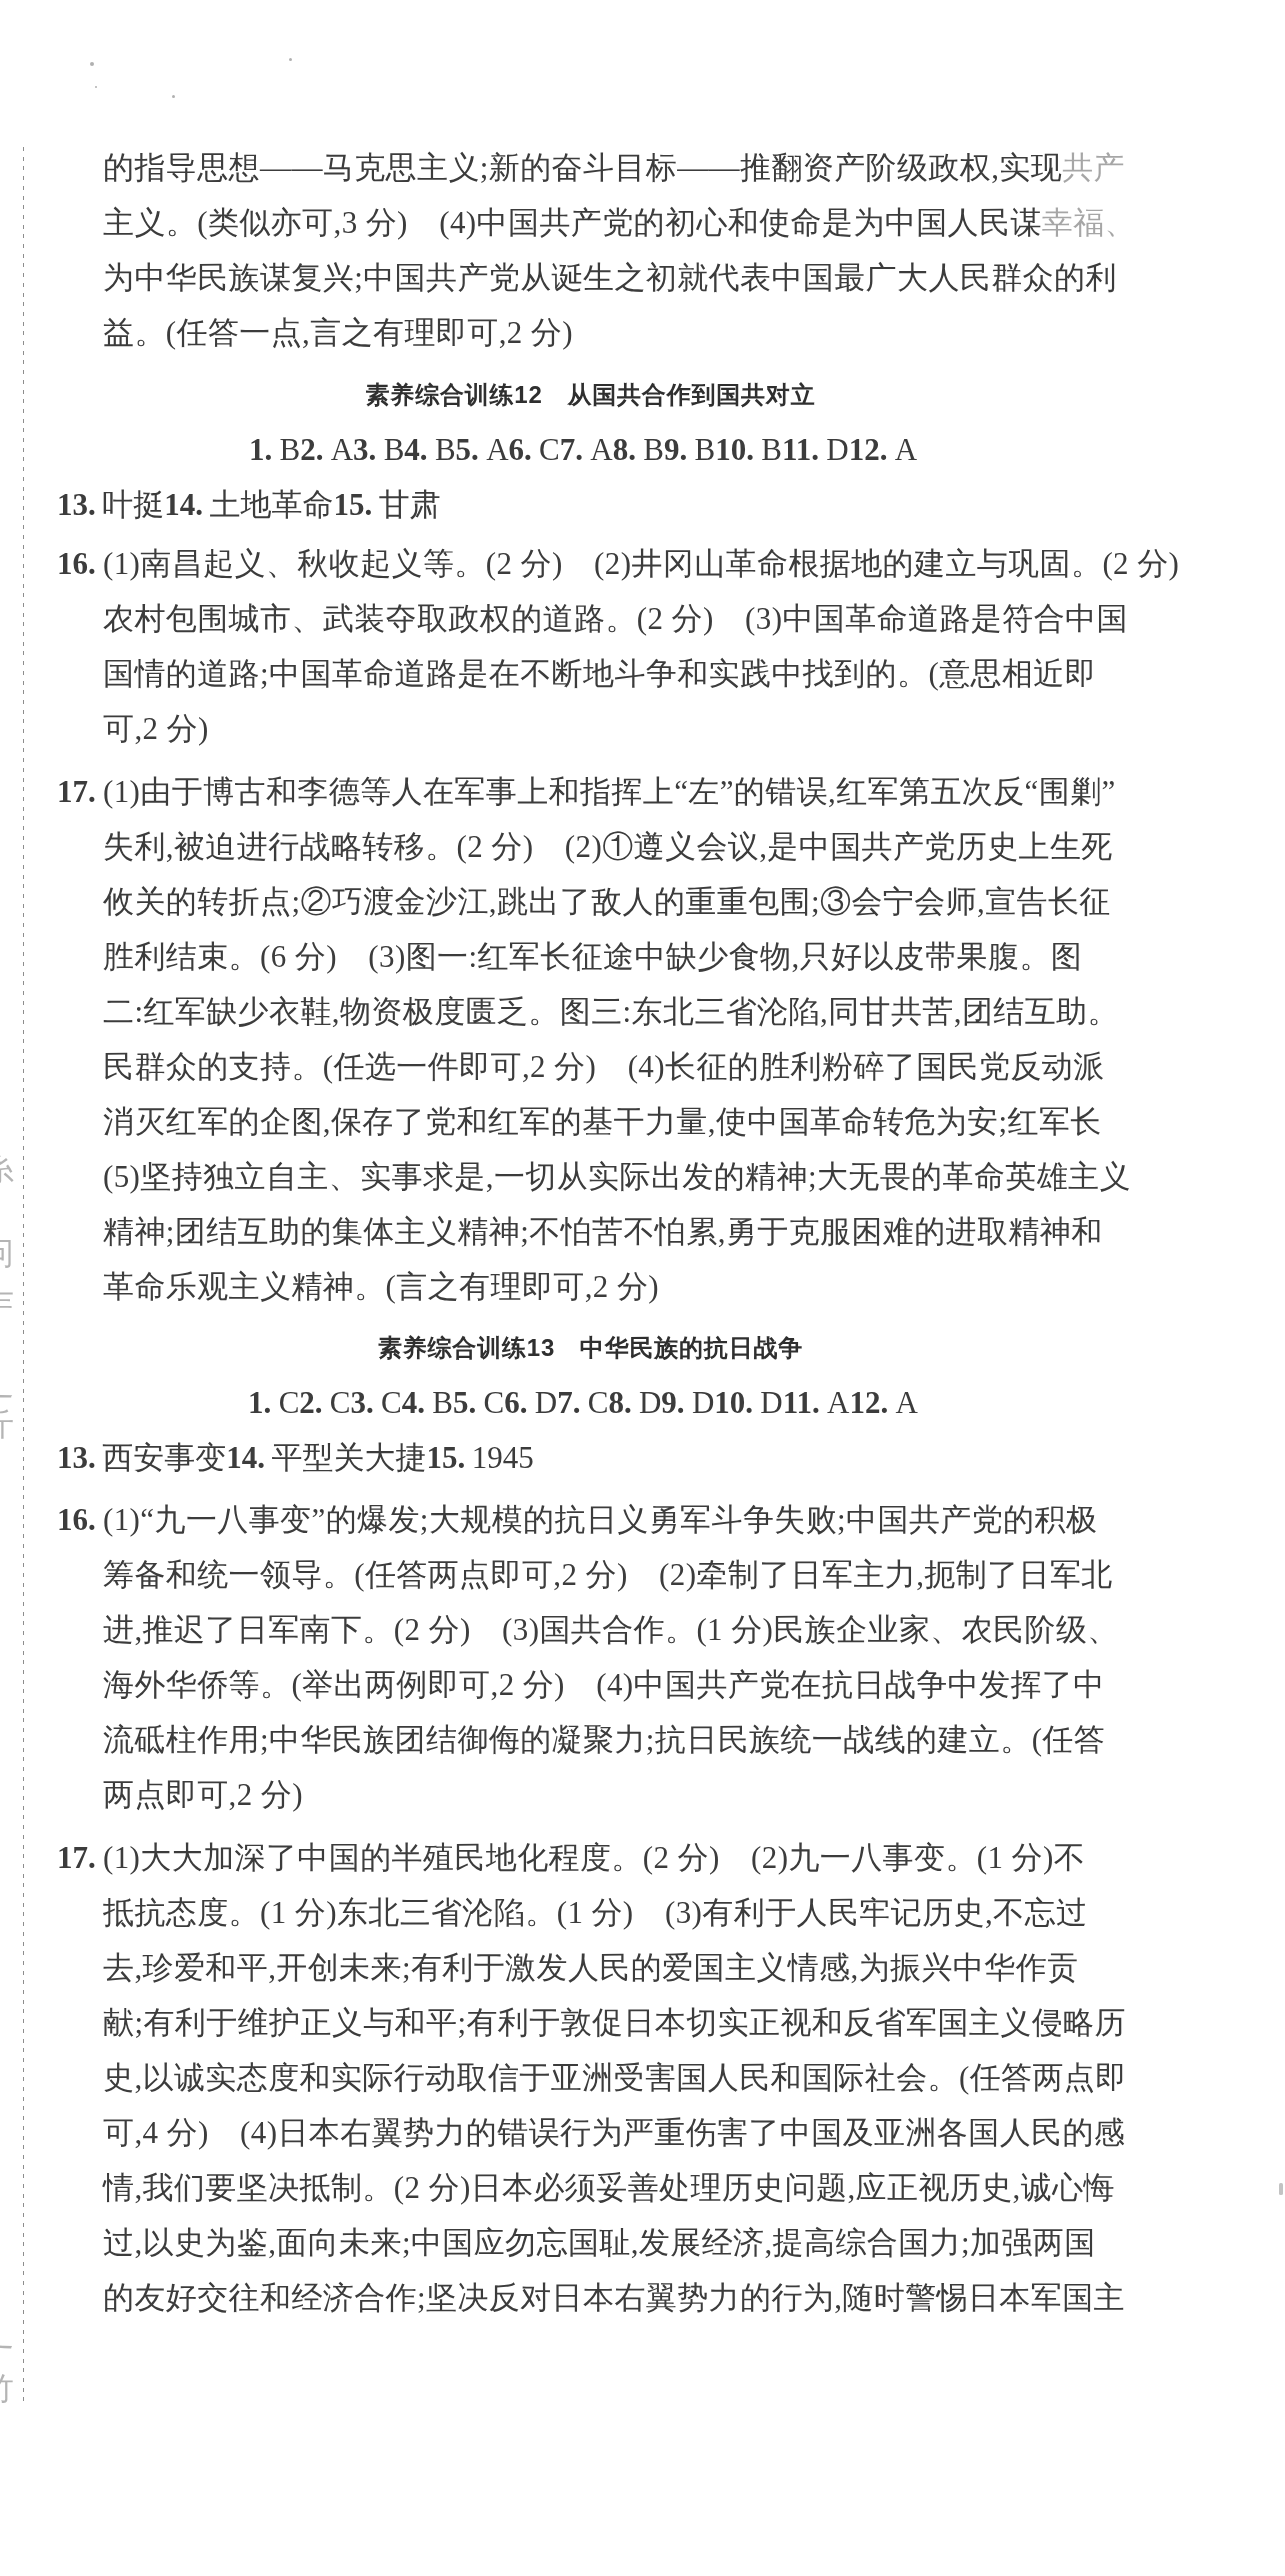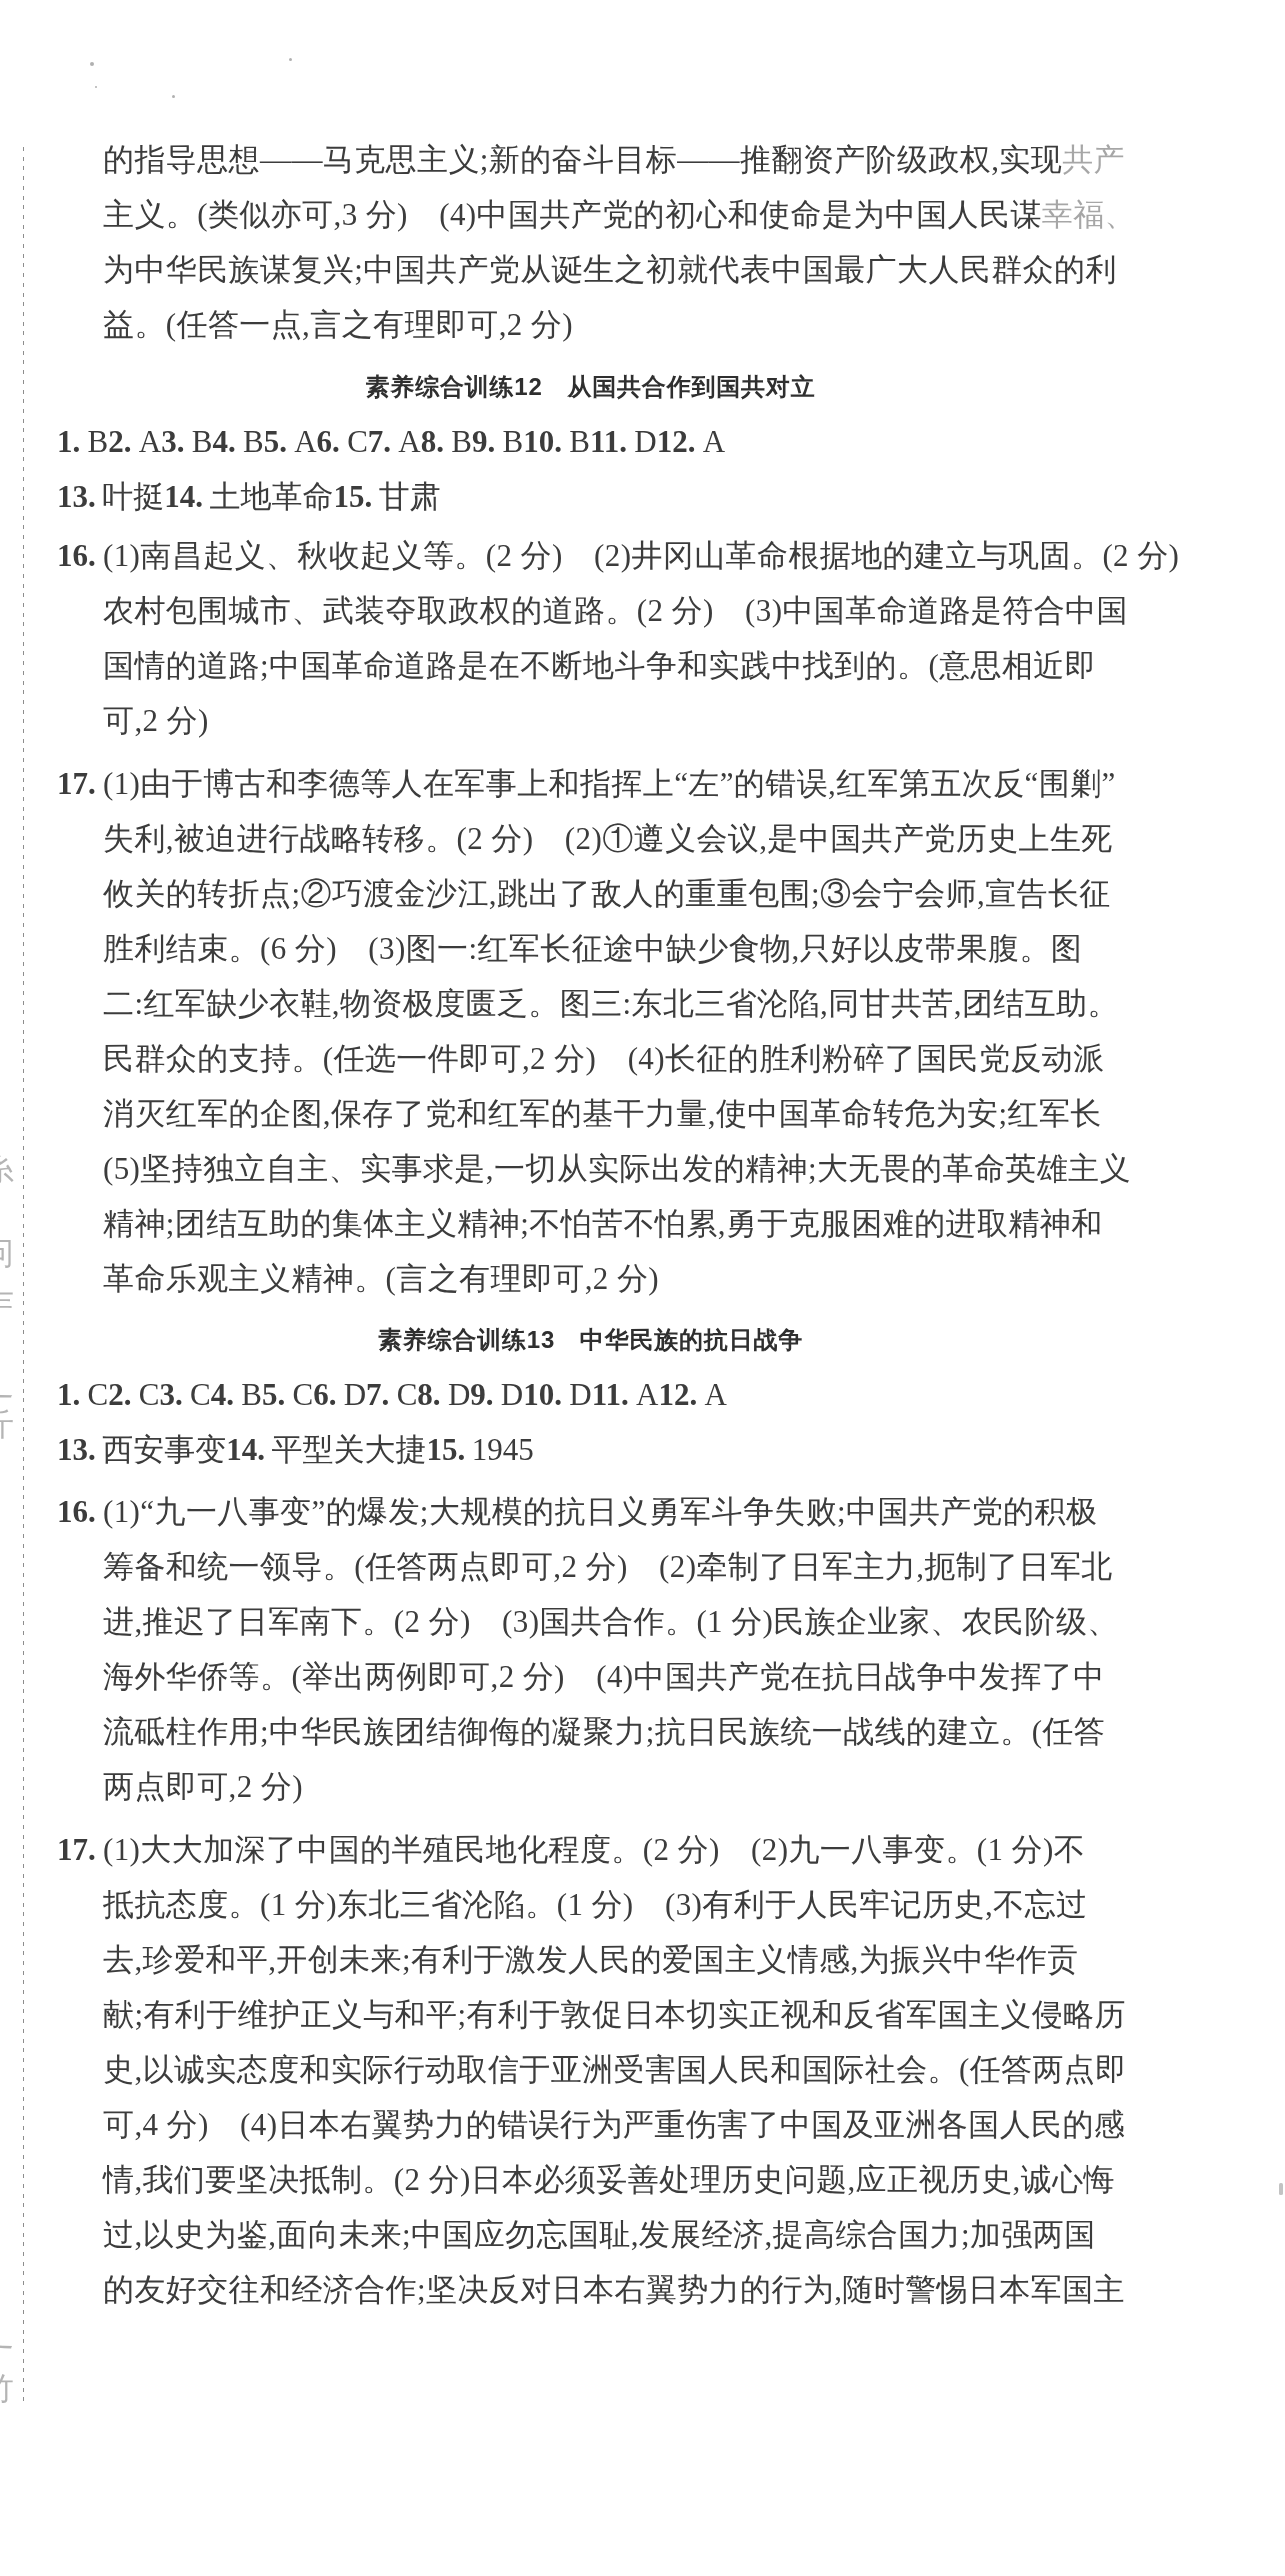--- a/index.html
+++ b/index.html
@@ -26,36 +26,36 @@
   .gf0{top:1154px}.gf1{top:1238px}.gf2{top:1286px}.gf3{top:1331px}.gf4{top:1368px}
   .gf5{top:1409px}.gf6{top:1446px}.gf7{top:1486px}.gf8{top:2320px}.gf9{top:2373px}
   
   .speck { position:absolute; background:#8f8f8f; border-radius:50%; opacity:.7; }
   .sp0{left:90px;top:62px;width:4px;height:4px}
   .sp1{left:172px;top:95px;width:3.2px;height:3.2px}
   .sp2{left:289px;top:58px;width:3.2px;height:3.2px}
   .sp3{left:95px;top:86px;width:2.4px;height:2.4px}
   .edge-mark{position:absolute;left:1279px;top:2183px;width:4px;height:12px;background:#7a7a7a;opacity:.45;border-radius:1.6px}
 
-  .content { position:absolute; left:57px; top:132px; width:1124px; }
+  .content { position:absolute; left:57px; top:140px; width:1124px; }
 
   .line { height:55px; line-height:55px; font-size:31px; letter-spacing:0.4px; white-space:nowrap; }
   .faded { opacity:.45; }
 
   .intro { padding-left:46px; }
 
   .sec-title {
     height:55px; line-height:55px; margin-top:6.5px;
     text-align:center; padding-right:57px;
     font-family:"Liberation Sans","DejaVu Sans",sans-serif;
     font-weight:700; font-size:24px; letter-spacing:0.8px; color:#2f2f2f;
   }
 
   .answers-row {
-    display:flex; justify-content:flex-start;
+    display:flex; justify-content:center;
     width:1052px; height:55px; line-height:55px; font-size:31px;
   }
   .ak .n { font-weight:700; margin-right:7.3px; }
 
   .fills-row { display:flex; height:55px; line-height:55px; font-size:31px; }
   .fk .n { font-weight:700; margin-right:6.5px; }
 
   .qitem { position:relative; padding-left:46px; }
   .qitem .qnum {
     position:absolute; left:0; top:0;

